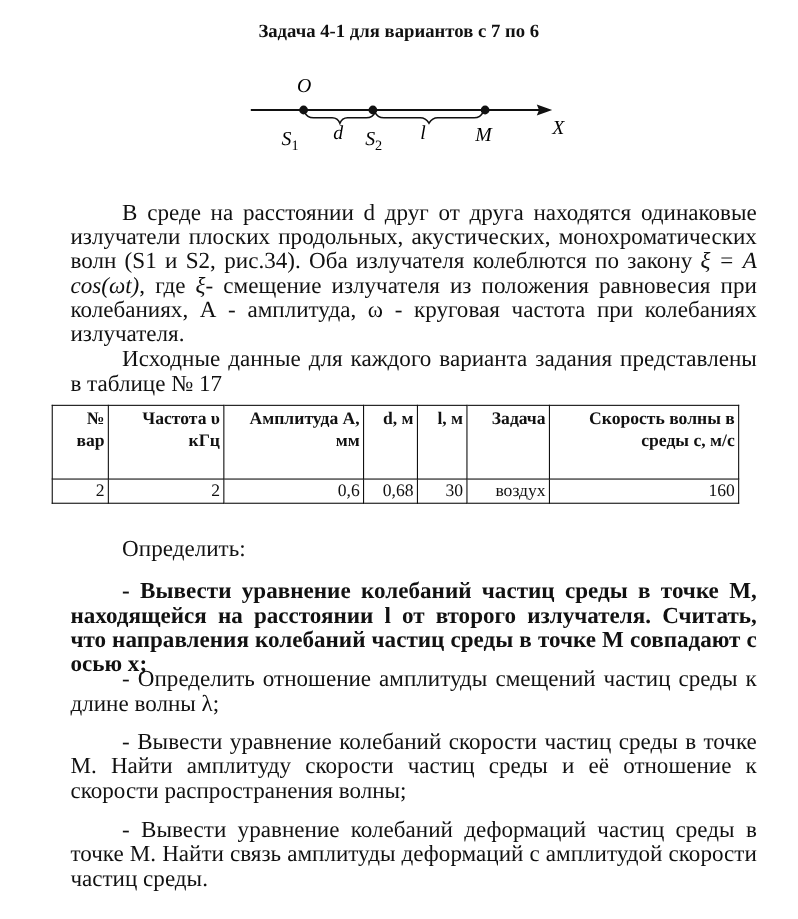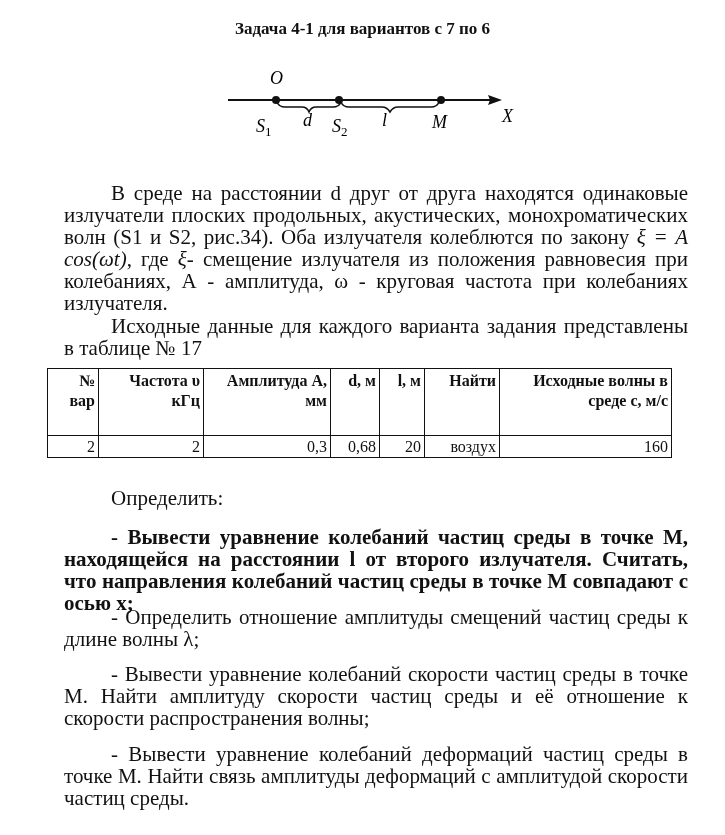--- a/index.html
+++ b/index.html
@@ -66,31 +66,31 @@
 <div class="para indent" style="top:315px;">Исходные данные для каждого варианта задания представлены в таблице № 17</div>
 
 <table class="data">
   <thead>
     <tr>
       <th style="width:44px;">№ вар</th>
       <th style="width:98px;border-radius:18px;">Частота υ кГц</th>
       <th style="width:120px;">Амплитуда А, мм</th>
       <th style="width:42px;">d, м</th>
       <th style="width:38px;">l, м</th>
-      <th style="width:68px;">Найти</th>
-      <th>Исходные волны в среде с, м/с</th>
+      <th style="width:68px;">Задача</th>
+      <th>Скорость волны в среды с, м/с</th>
     </tr>
   </thead>
   <tbody>
     <tr>
       <td>2</td>
       <td>2</td>
-      <td>0,3</td>
+      <td>0,6</td>
       <td>0,68</td>
-      <td>20</td>
+      <td>30</td>
       <td>воздух</td>
       <td>160</td>
     </tr>
   </tbody>
 </table>
 
 <div class="para indent" style="top:487px;">Определить:</div>
 <div class="para indent" style="top:526px;font-weight:bold;">- Вывести уравнение колебаний частиц среды в точке М, находящейся на расстоянии l от второго излучателя. Считать, что направления колебаний частиц среды в точке М совпадают с осью x;</div>
 <div class="para indent" style="top:606px;">- Определить отношение амплитуды смещений частиц среды к длине волны λ;</div>
 <div class="para indent" style="top:663px;">- Вывести уравнение колебаний скорости частиц среды в точке М. Найти амплитуду скорости частиц среды и её отношение к скорости распространения волны;</div>

